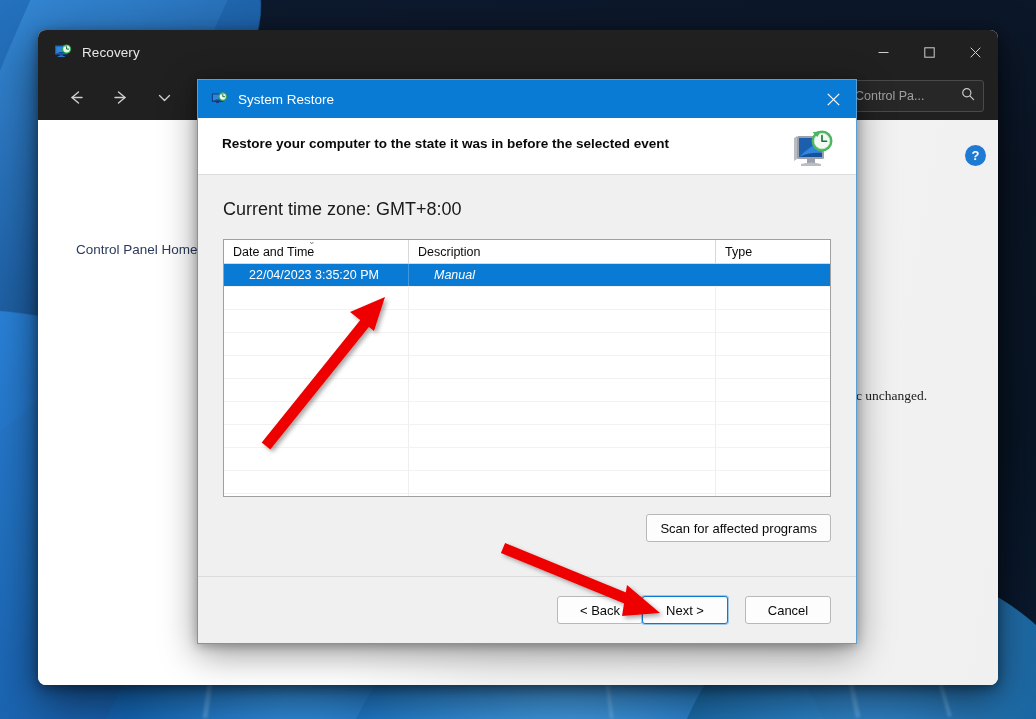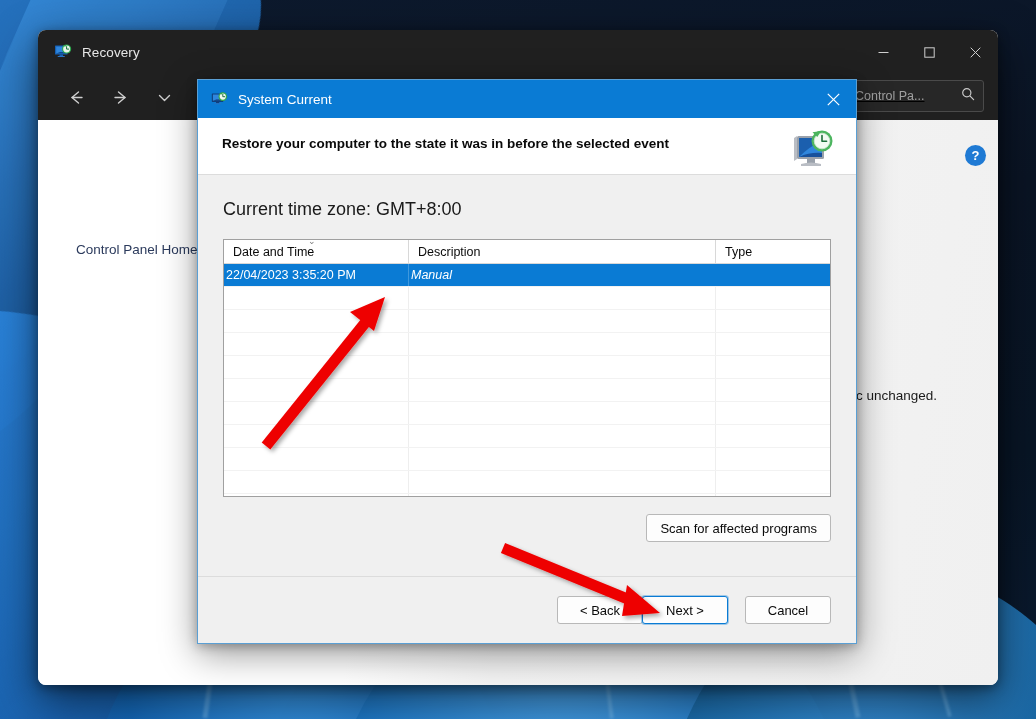--- a/index.html
+++ b/index.html
@@ -112,21 +112,20 @@
     position: absolute;
     right: 14px; top: 6px;
     width: 140px; height: 32px;
     border: 1px solid #4a4a4a;
     border-radius: 3px;
     background: #272727;
     display: flex;
     align-items: center;
     padding: 0 8px;
     box-sizing: border-box;
-    text-decoration: underline;
   }
   .searchbox input {
     flex: 1;
     background: transparent;
     border: none;
     outline: none;
     color: #d0d0d0;
     font-size: 12.5px;
     font-family: "Liberation Sans", sans-serif;
     width: 100%;
@@ -144,20 +143,21 @@
     font-size: 13.5px;
     color: #2b3a5c;
     white-space: nowrap;
   }
   .body-frag {
     position: absolute;
     left: 818px; top: 268px;
     font-size: 13.5px;
     color: #1a1a1a;
     white-space: nowrap;
+    font-family: Liberation Serif, serif;
   }
   .help-badge {
     position: absolute;
     right: 12px; top: 25px;
     width: 21px; height: 21px;
     border-radius: 50%;
     background: #1f7ad4;
     color: #fff;
     font-size: 13px;
     font-weight: bold;
@@ -281,21 +281,21 @@
     height: 22px;
     flex: none;
     border-bottom: 1px solid #f2f2f2;
   }
   .lv-row.sel { background: #0a7bd4; }
   .lv-td {
     font-size: 12.5px;
     color: #0a0a0a;
     display: flex;
     align-items: center;
-    padding-left: 2px;
+    padding-left: 25px;
     box-sizing: border-box;
     border-right: 1px solid #eeeeee;
     overflow: hidden;
     white-space: nowrap;
     text-align: right;
   }
   .lv-row.sel .lv-td { color: #ffffff; border-right-color: rgba(255,255,255,0.22); }
   .lv-td:last-child { border-right: none; font-style: italic; }
 
   .scan-row {
@@ -452,21 +452,21 @@
           <rect x="1.9" y="3.5" width="9.3" height="6.3" fill="#2f86dd"></rect>
           <path d="M1.9 9.8 L11.2 9.8 L11.2 8.4 L5.4 8.4 Z" fill="#0c3a72"></path>
           <rect x="5" y="10.9" width="3.2" height="1.4" fill="#103f7d"></rect>
           <rect x="3.2" y="12.3" width="6.8" height="1" rx="0.5" fill="#2b74c4"></rect>
           <circle cx="11.8" cy="5.6" r="4.3" fill="#37a84e"></circle>
           <circle cx="11.8" cy="5.6" r="3.1" fill="#eef9f0"></circle>
           <path d="M11.8 3.4 v2.3 h1.9" stroke="#17693a" stroke-width="0.95" fill="none" stroke-linecap="round"></path>
           <path d="M8.6 2 l3 -0.2 l-1.3 2 z" fill="#37a84e"></path>
         </svg>
       </div>
-      <span class="dlg-title">System Current</span>
+      <span class="dlg-title">System Restore</span>
       <div class="dlg-close">
         <svg width="13" height="13" viewBox="0 0 13 13">
             <line x1="0.8" y1="0.8" x2="12.2" y2="12.2" stroke="currentColor" stroke-width="1.2"></line>
             <line x1="12.2" y1="0.8" x2="0.8" y2="12.2" stroke="currentColor" stroke-width="1.2"></line>
           </svg>
       </div>
     </div>
 
     <div class="dlg-header">
       <div class="dlg-heading">Restore your computer to the state it was in before the selected event</div>

